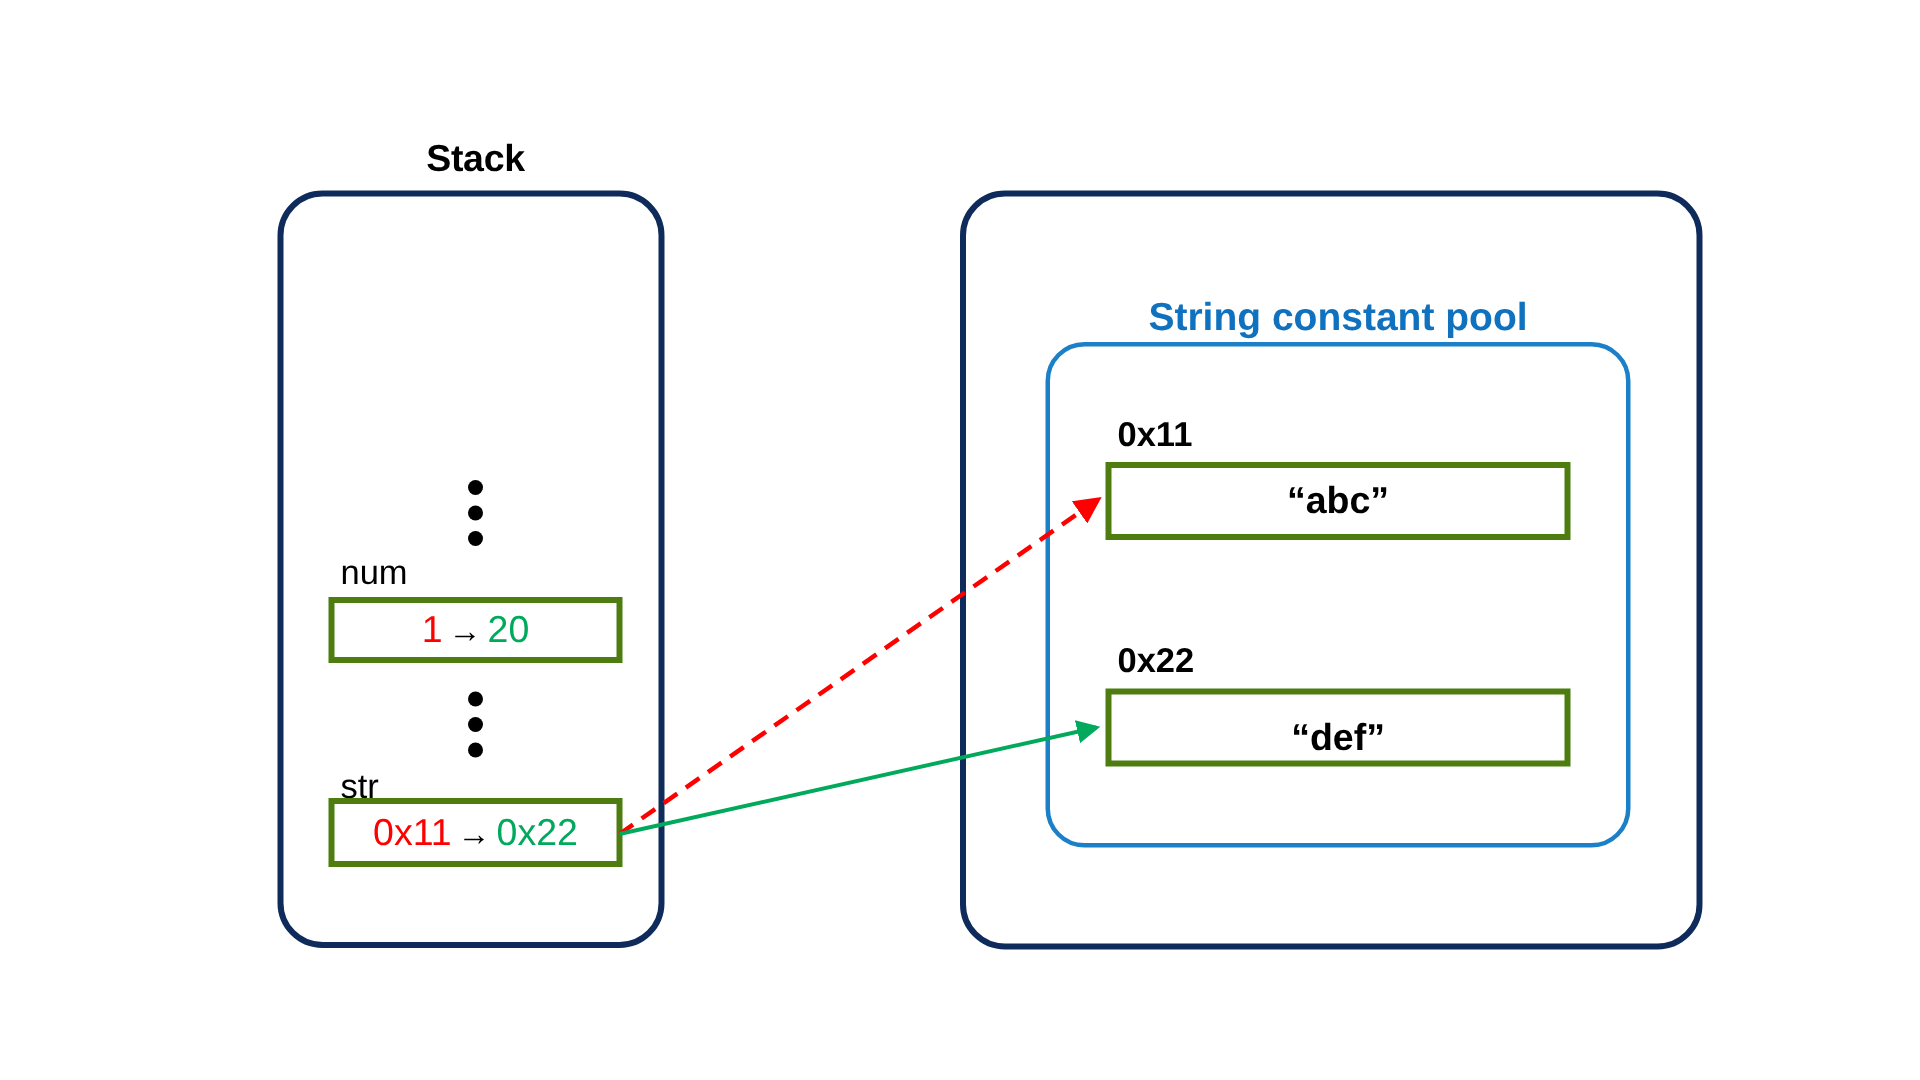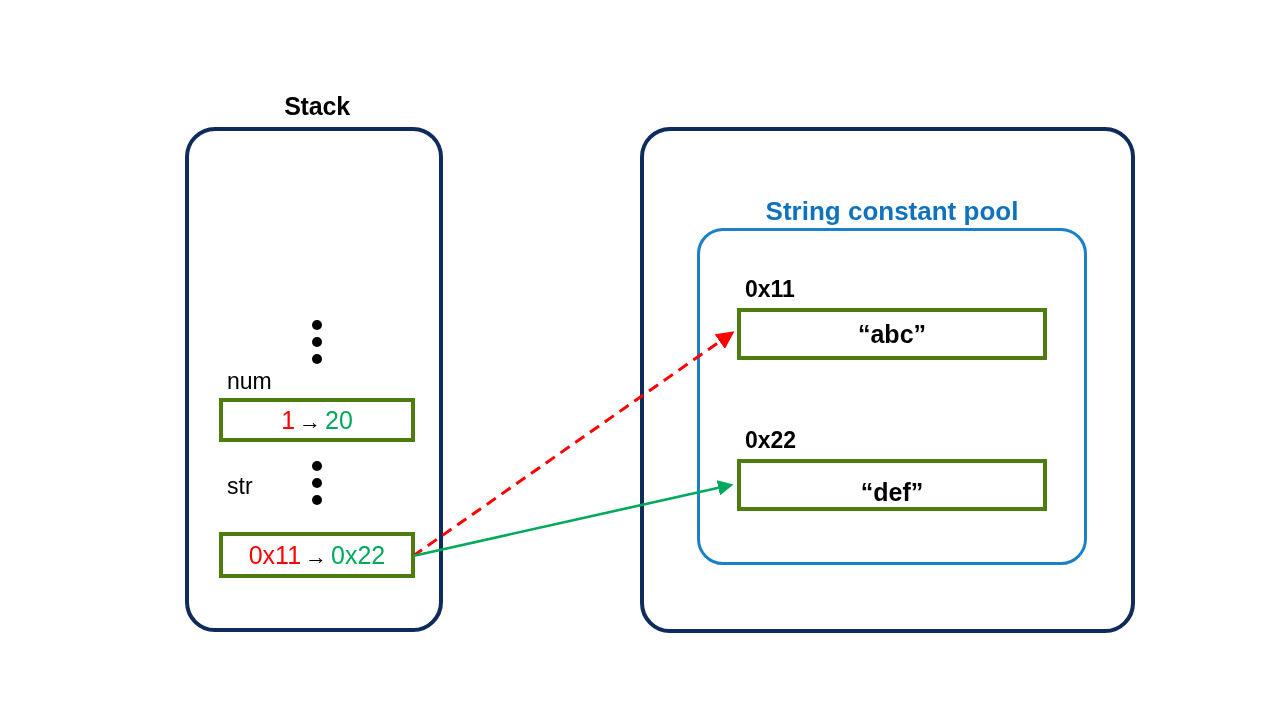--- a/index.html
+++ b/index.html
@@ -99,21 +99,21 @@
 
   
   .var-label {
     position: absolute;
     font-size: 23px;
     font-weight: normal;
     color: #000000;
     white-space: nowrap;
   }
   #num-label { left: 227px; top: 368px; }
-  #str-label { left: 227px; top: 473px; }
+  #str-label { left: 227px; top: 511px; }
 
   
   .addr-label {
     position: absolute;
     font-size: 23px;
     font-weight: bold;
     color: #000000;
     white-space: nowrap;
   }
   #addr-11 { left: 745px; top: 276px; }

